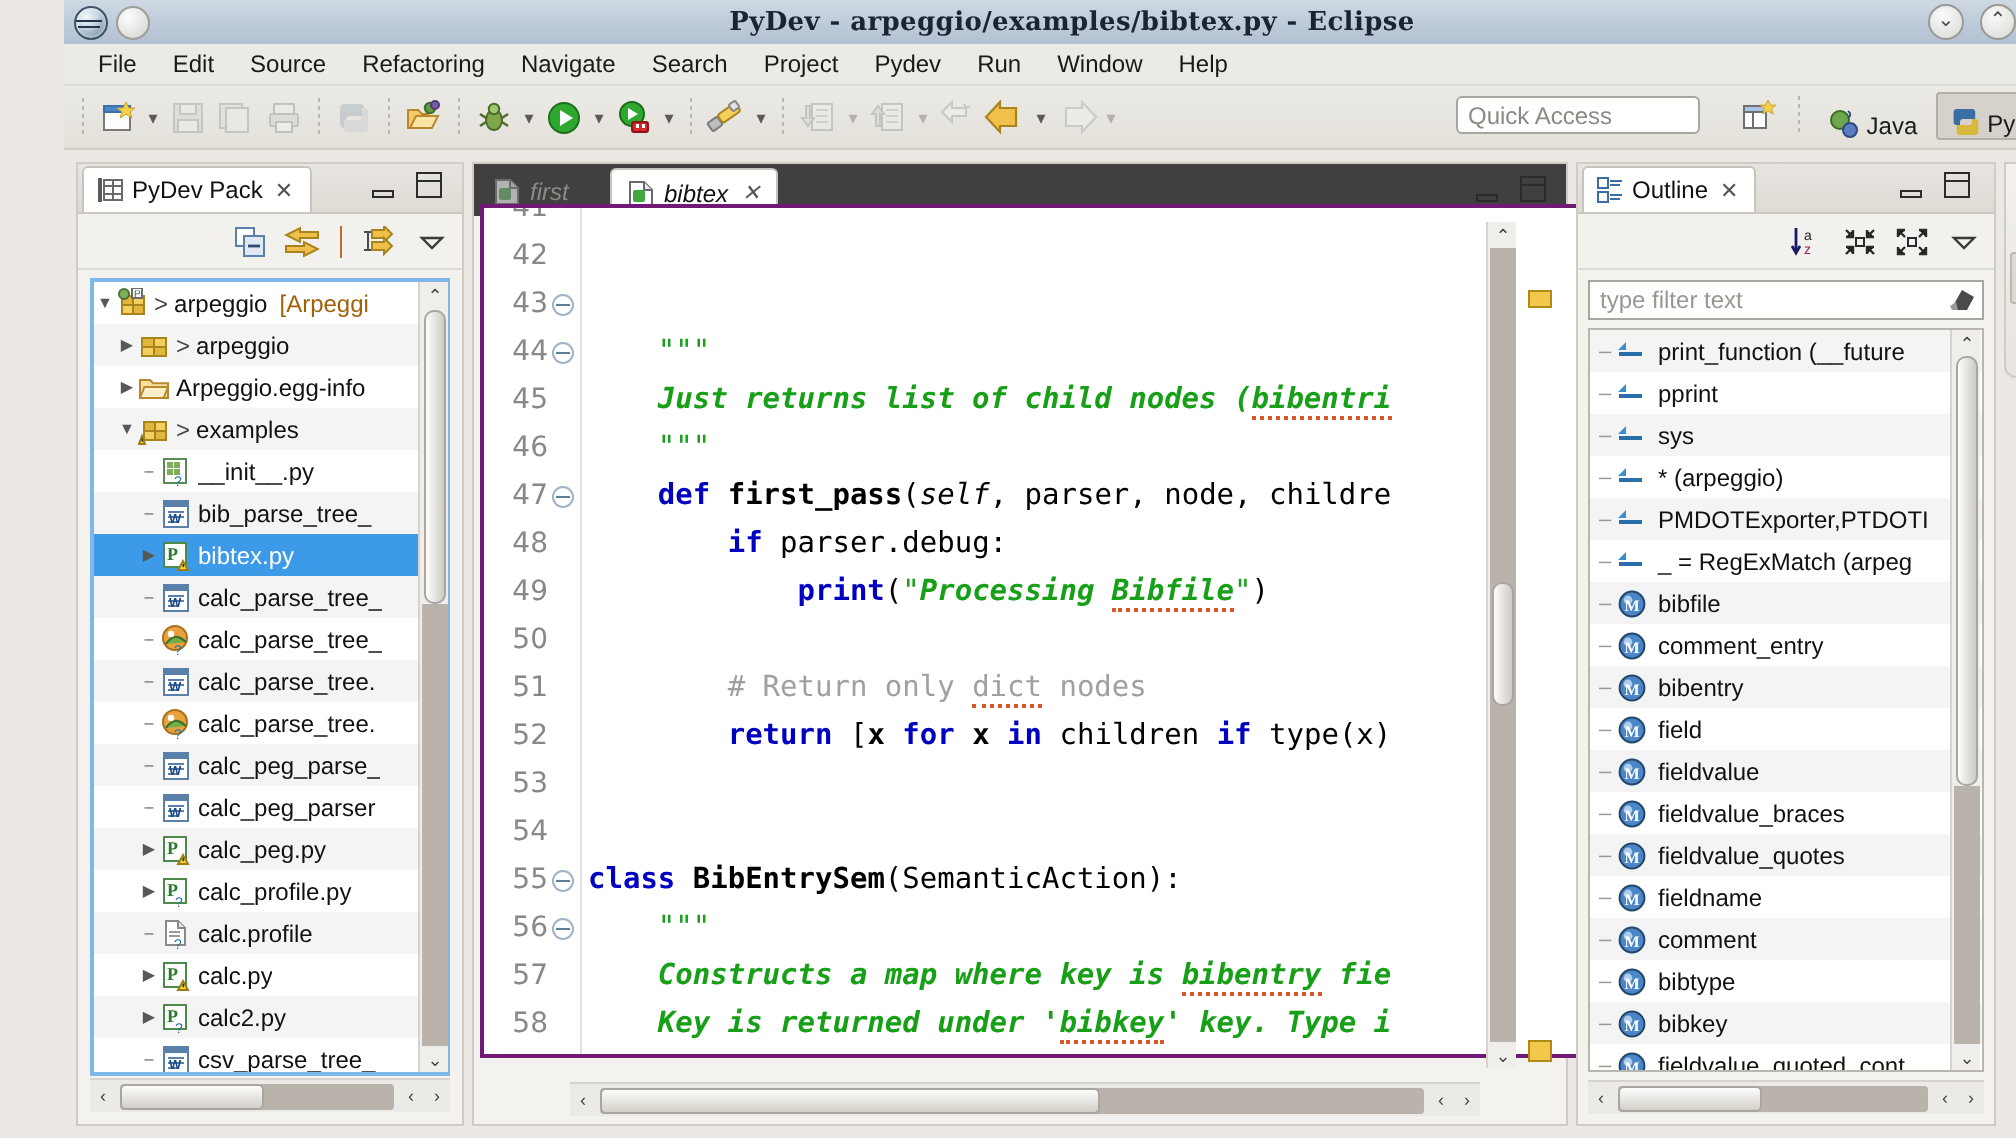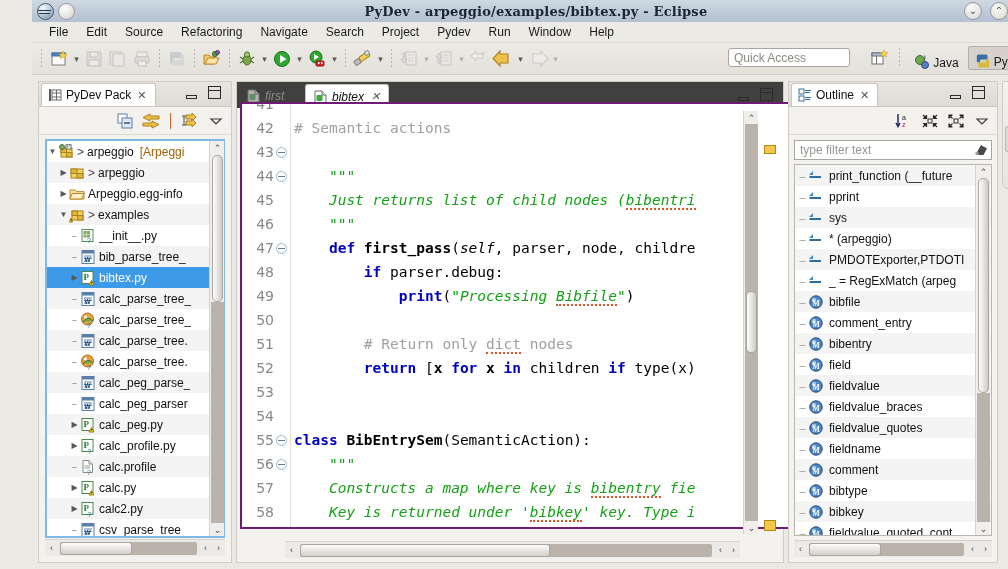--- a/index.html
+++ b/index.html
@@ -192,21 +192,21 @@
   .ln .fold{
     position:absolute;left:34px;top:7px;width:11px;height:11px;border-radius:50%;
     border:1px solid #9fb4c4;background:#fff;box-sizing:border-box;
   }
   .ln .fold:before{content:"";position:absolute;left:1px;top:4px;width:7px;height:1px;background:#5e7f99;}
   .ln .txt{position:absolute;left:52px;top:0;white-space:pre;}
   .kw{color:#0000c0;font-weight:bold;}
   .cls{color:#000;font-weight:bold;}
   .cmt{color:#a0a0a0;}
   .self{color:#000;font-style:italic;}
-  .doc{color:#17a017;font-style:italic;font-weight:normal;}
+  .doc{color:#17a017;font-style:italic;font-weight:bold;}
   .sq{color:#17a017;}
   .spell{border-bottom:2px dotted #d4582a;}
   .plain{color:#000;}
 
   .overview-ruler{
     position:absolute;right:0;top:0;width:15px;height:100%;background:#fff;
     border-left:1px solid #ddd;box-sizing:border-box;
   }
 
   
@@ -843,21 +843,21 @@
               <i></i>
             </span>
           <span class="max-btn"></span>
         </div>
       </div>
 
       <div class="code-area">
         <div class="gutter"></div>
         <div class="lines" id="code-lines" style="top: -12px;">
             <div class="ln"><span class="num">41</span><span class="txt"></span></div>
-            <div class="ln"><span class="num">42</span><span class="txt"><span class="cmt"># Semantic actions</span></span></div>
+            <div class="ln"><span class="num">42</span></div>
             <div class="ln"><span class="num">43</span><span class="fold"></span></div>
             <div class="ln"><span class="num">44</span><span class="fold"></span><span class="txt"><span class="sq">    """</span></span></div>
             <div class="ln"><span class="num">45</span><span class="txt"><span class="doc">    Just returns list of child nodes (</span><span class="doc spell">bibentri</span></span></div>
             <div class="ln"><span class="num">46</span><span class="txt"><span class="sq">    """</span></span></div>
             <div class="ln"><span class="num">47</span><span class="fold"></span><span class="txt"><span class="kw">    def </span><span class="cls">first_pass</span><span class="plain">(</span><span class="self">self</span><span class="plain">, parser, node, childre</span></span></div>
             <div class="ln"><span class="num">48</span><span class="txt"><span class="kw">        if</span><span class="plain"> parser.debug:</span></span></div>
             <div class="ln"><span class="num">49</span><span class="txt"><span class="kw">            print</span><span class="plain">(</span><span class="sq">"</span><span class="doc">Processing </span><span class="doc spell">Bibfile</span><span class="sq">"</span><span class="plain">)</span></span></div>
             <div class="ln"><span class="num">50</span><span class="txt"></span></div>
             <div class="ln"><span class="num">51</span><span class="txt"><span class="cmt">        # Return only </span><span class="cmt spell">dict</span><span class="cmt"> nodes</span></span></div>
             <div class="ln"><span class="num">52</span><span class="txt"><span class="kw">        return </span><span class="plain">[</span><span class="cls">x </span><span class="kw">for </span><span class="cls">x </span><span class="kw">in </span><span class="plain">children </span><span class="kw">if </span><span class="plain">type(x)</span></span></div>

